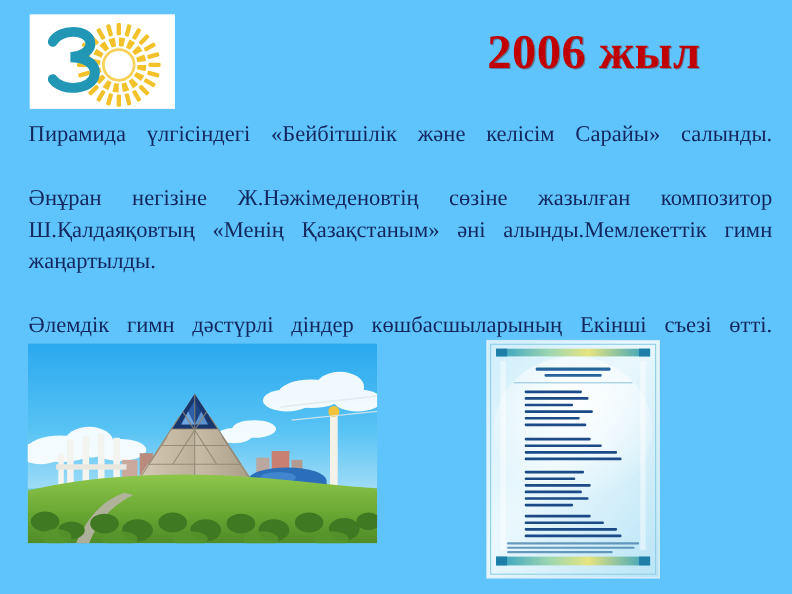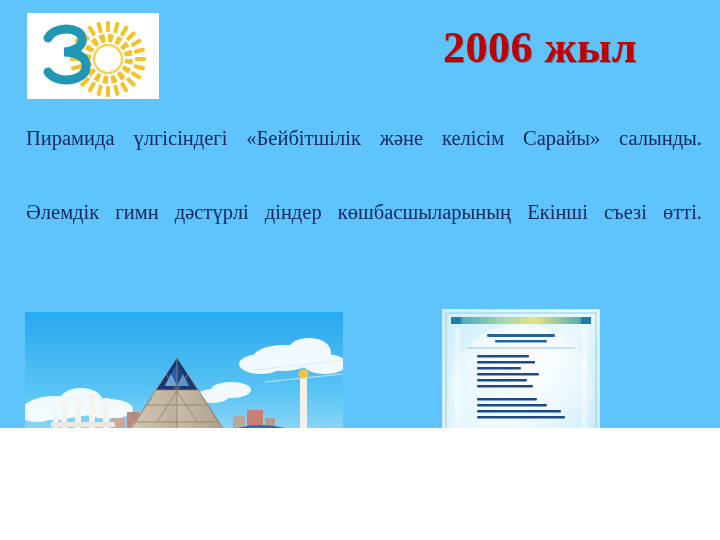--- a/index.html
+++ b/index.html
@@ -9,21 +9,21 @@
   body {
     width: 720px;
     height: 540px;
     overflow: hidden;
     font-family: "Liberation Serif", serif;
   }
 
   #slide {
     position: relative;
     width: 720px;
-    height: 428px;
+    height: 540px;
     background: #5ec4fb;
     overflow: hidden;
   }
 
   
   #logo-box {
     position: absolute;
     left: 28px;
     top: 14px;
     width: 130px;
@@ -60,21 +60,20 @@
     font-size: 20.5px;
     line-height: 29px;
     text-align: justify;
     text-justify: inter-word;
   }
   #body-text p {
     margin: 0 0 0 0;
   }
   #body-text p.just {
     text-align: justify;
-    margin-top: 16px;
   }
   #body-text p.just::after {
     content: "";
     display: inline-block;
     width: 100%;
   }
 
   
   #photo-pyramid {
     position: absolute;
@@ -147,20 +146,21 @@
         <path d="M20 24 C 26 12, 52 12, 54 24 C 56 34, 42 38, 36 38
                  C 46 38, 60 42, 58 54 C 56 68, 28 70, 20 58"></path>
       </g>
     </svg>
   </div>
 
   <div id="slide-title">2006 жыл</div>
 
   <div id="body-text">
     <p class="just">Пирамида үлгісіндегі «Бейбітшілік және келісім Сарайы» салынды.</p>
+    <p class="just">Әнұран негізіне Ж.Нәжімеденовтің сөзіне жазылған композитор Ш.Қалдаяқовтың «Менің Қазақстаным» әні алынды.Мемлекеттік гимн жаңартылды.</p>
     <p class="just">Әлемдік гимн дәстүрлі діндер көшбасшыларының Екінші съезі өтті.</p>
   </div>
 
   <div id="photo-pyramid">
     <svg viewBox="0 0 318 182" xmlns="http://www.w3.org/2000/svg">
       <defs>
         <linearGradient id="skyG" x1="0" y1="0" x2="0" y2="1">
           <stop offset="0%" stop-color="#2aa9ef"></stop>
           <stop offset="60%" stop-color="#58c3f4"></stop>
           <stop offset="100%" stop-color="#9fdcf7"></stop>

